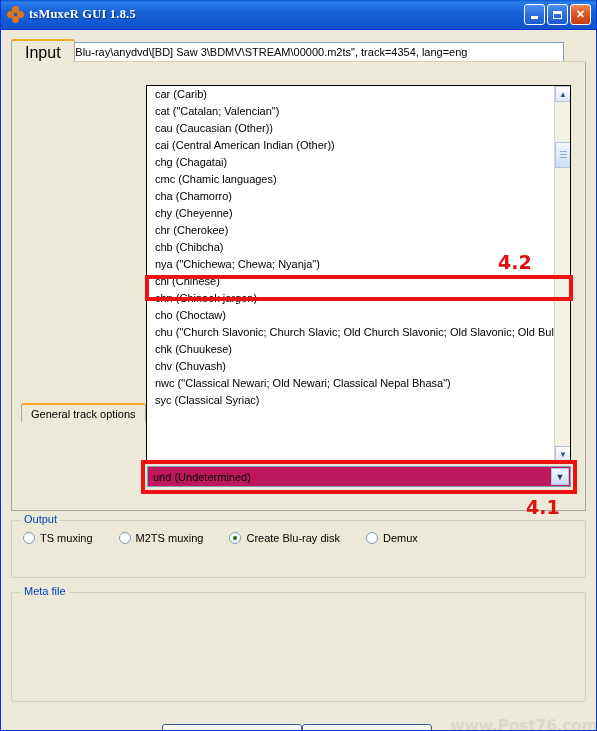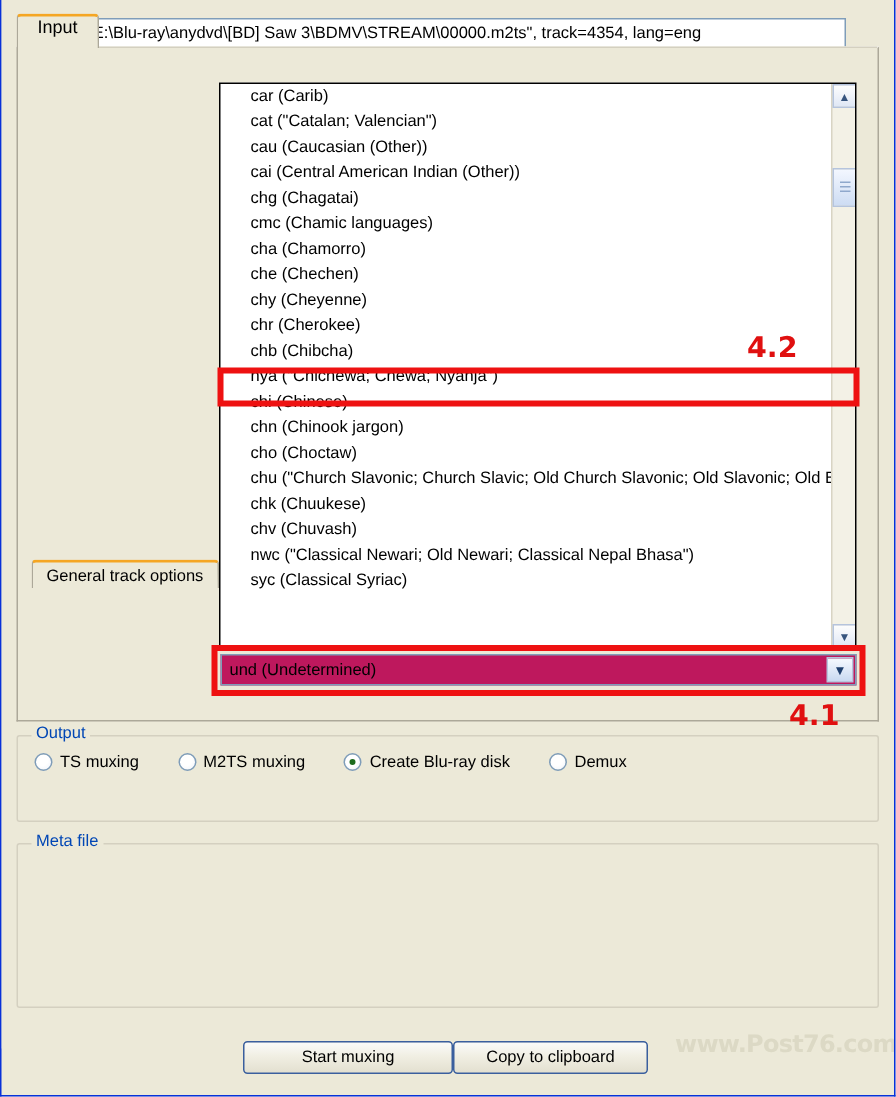--- a/index.html
+++ b/index.html
@@ -56,23 +56,23 @@
   #client { position: relative; width: 595px; height: 699px; background:#ece9d8; }
 
   
   #tabs { position:absolute; left:10px; top:9px; display:flex; align-items:flex-end; }
   .tab {
     height: 19px; padding: 0 9px;
     background: linear-gradient(180deg,#fbfbf7 0%,#f0eee0 55%,#e7e4d2 100%);
     border: 1px solid #aca899;
     border-bottom: none;
     border-radius: 3px 3px 0 0;
-    display:flex; align-items:flex-start;
+    display:flex; align-items:flex-end;
     margin-right: 2px;
-    color:#000; font-size: 12px;
+    color:#000; font-size: 16px;
     position: relative;
   }
   .tab.active {
     height: 23px; padding: 0 13px;
     background: #ece9d8;
     border-top: 2px solid #f5a623;
     z-index: 3;
     margin-right: 3px;
   }
   #tabpanel {
@@ -220,21 +220,21 @@
     color:#dcd9c5; pointer-events:none; line-height: 19px;
   }
   #watermark .w1 { font-size:16px; font-weight:bold; font-family:"DejaVu Sans", sans-serif; letter-spacing:-.5px; }
 
   
   #dropdown {
     position:absolute; left:145px; top:55px; width:425px; height:378px;
     background:#ffffff; border:1px solid #000000; z-index:40; overflow:hidden;
   }
   #dropdown-items { position:absolute; left:0; top:0; width:408px; }
-  .ditem { height:17px; line-height:17px; padding-left:20px; white-space:nowrap; font-size:11px; }
+  .ditem { height:17px; line-height:17px; padding-left:8px; white-space:nowrap; font-size:11px; }
   .ditem.selected { background:#2f6fd0; color:#ffffff; }
   #dropdown-scroll {
     position:absolute; right:0; top:0; width:16px; height:100%;
     background:#f3f1e6; border-left:1px solid #d8d4c4;
   }
   .vsb-arrow{
     position:absolute; left:0; width:16px; height:16px;
     background:linear-gradient(180deg,#fdfdfd,#dfe7f5); border:1px solid #b5c4dd;
     display:flex; align-items:center; justify-content:center; color:#36547e; font-size:8px;
   }
@@ -265,20 +265,40 @@
   #redbox-41 { left:140px; top:430px; width:436px; height:34px; }
   .annot { position:absolute; color:#e01010; font-size:19px; font-weight:bold; z-index:61; font-family:"DejaVu Sans", sans-serif;}
   #annot-42 { left:497px; top:221px; }
   #annot-41 { left:525px; top:466px; }
 </style>
 </head>
 <body>
 
 <div id="window">
 
+  <div id="titlebar">
+    <div id="app-icon">
+      <span class="pet" style="left:5px;top:0;width:7px;height:7px;"></span>
+      <span class="pet" style="left:0;top:5px;width:7px;height:7px;"></span>
+      <span class="pet" style="left:10px;top:5px;width:7px;height:7px;"></span>
+      <span class="pet" style="left:5px;top:10px;width:7px;height:7px;"></span>
+    </div>
+    <div id="title-text">tsMuxeR GUI 1.8.5</div>
+    <div id="win-buttons">
+      <div class="wbtn">
+          <span class="min-glyph"></span>
+        </div>
+      <div class="wbtn">
+          <span class="max-glyph"></span>
+        </div>
+      <div class="wbtn close">
+          <span>✕</span>
+        </div>
+    </div>
+  </div>
 
   <div id="client">
 
     <div id="tabs">
       <div class="tab active">
           <span>Input</span>
         </div>
       <div class="tab">
           <span>General</span>
         </div>
@@ -410,21 +430,20 @@
 
     <div id="dropdown">
       <div id="dropdown-items">
           <div class="ditem">car (Carib)</div>
           <div class="ditem">cat ("Catalan; Valencian")</div>
           <div class="ditem">cau (Caucasian (Other))</div>
           <div class="ditem">cai (Central American Indian (Other))</div>
           <div class="ditem">chg (Chagatai)</div>
           <div class="ditem">cmc (Chamic languages)</div>
           <div class="ditem">cha (Chamorro)</div>
-          <div class="ditem">che (Chechen)</div>
           <div class="ditem">chy (Cheyenne)</div>
           <div class="ditem">chr (Cherokee)</div>
           <div class="ditem">chb (Chibcha)</div>
           <div class="ditem">nya ("Chichewa; Chewa; Nyanja")</div>
           <div class="ditem">chi (Chinese)</div>
           <div class="ditem">chn (Chinook jargon)</div>
           <div class="ditem">cho (Choctaw)</div>
           <div class="ditem">chu ("Church Slavonic; Church Slavic; Old Church Slavonic; Old Slavonic; Old Bulga</div>
           <div class="ditem">chk (Chuukese)</div>
           <div class="ditem">chv (Chuvash)</div>

